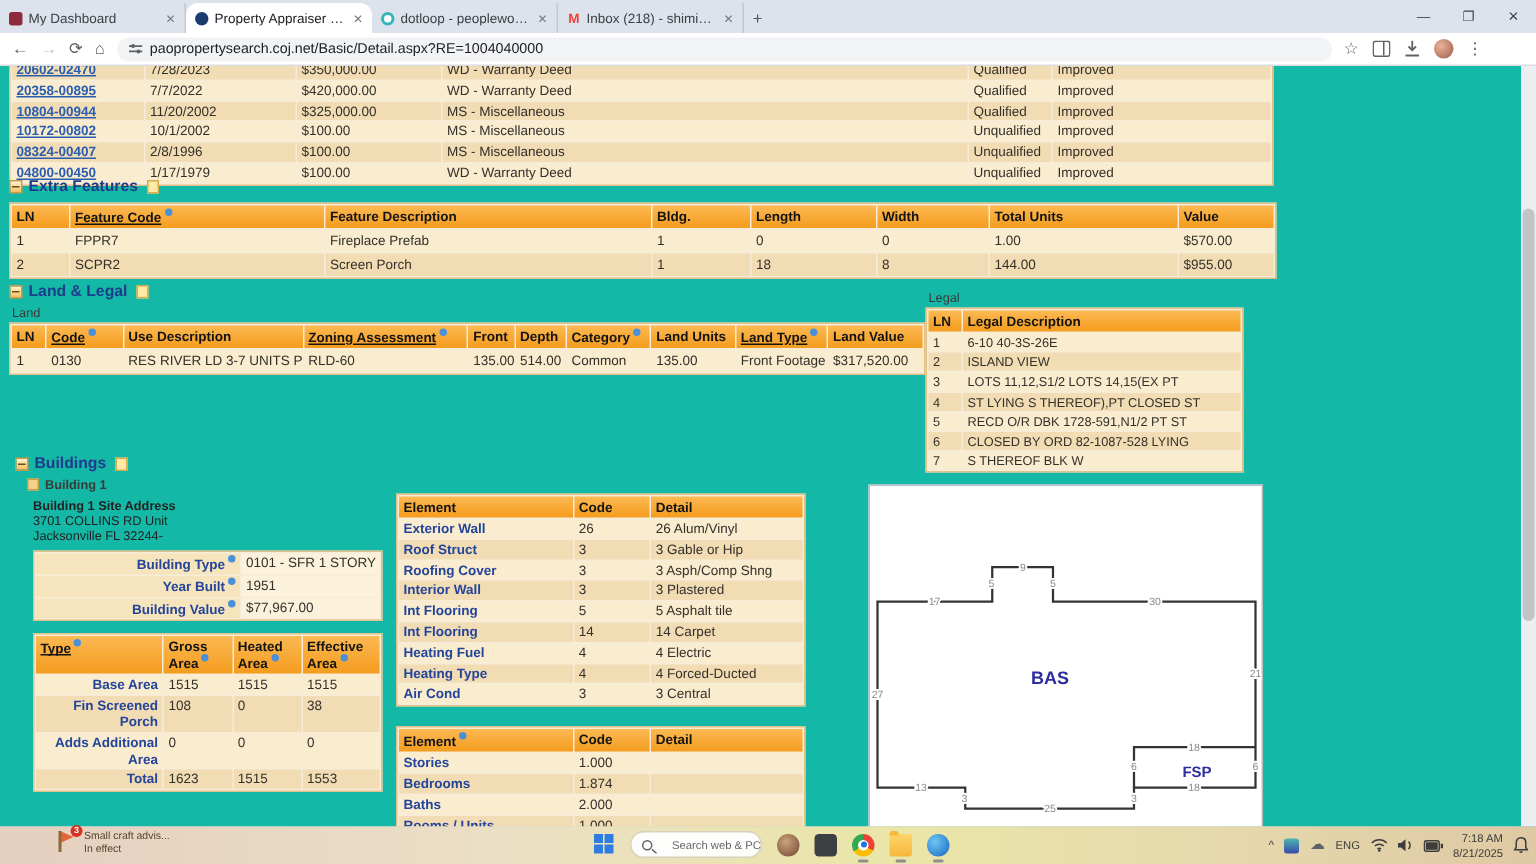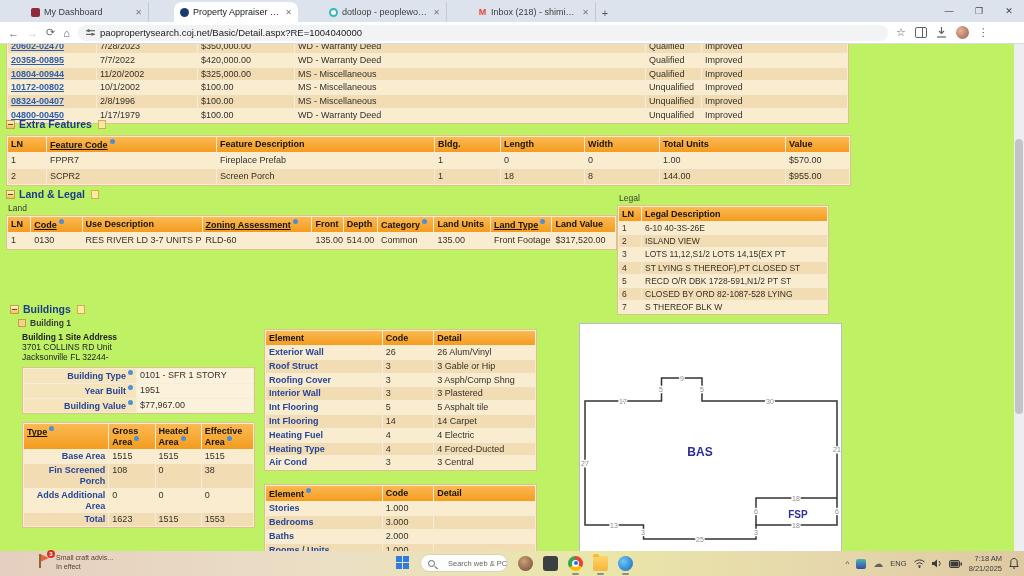--- a/index.html
+++ b/index.html
@@ -1,21 +1,21 @@
 <!DOCTYPE html>
 <html><head>
 <meta charset="utf-8">
 <style>
   * { margin:0; padding:0; box-sizing:border-box; }
   html,body { width:1024px; height:576px; overflow:hidden; font-family:"Liberation Sans", sans-serif; background:#d8e1f0; }
 
   
   .tabstrip { height:22px; background:#dde3ec; display:flex; align-items:flex-end; position:relative; }
   .tab { width:124px; height:20px; display:flex; align-items:center; gap:4px; padding:0 6px; font-size:9px; color:#3c4043;
-         border-right:1px solid #c3c9d4; cursor:pointer;margin-left:25px; }
+         border-right:1px solid #c3c9d4; cursor:pointer; }
   .tab.active { background:#fff; border-radius:8px 8px 0 0; border-right:none; color:#202124; }
   .tab .title { flex:1; white-space:nowrap; overflow:hidden; text-overflow:ellipsis; }
   .tab .close { font-size:8px; color:#777; }
   .fav { width:9px; height:9px; border-radius:2px; flex:none; }
   .fav.f1 { background:#8e2a3c; }
   .fav.f2 { background:radial-gradient(circle at 50% 50%, #1b3b6f 60%, #2a64b5); border-radius:50%; }
   .fav.f3 { background:#fff; border:2px solid #35b6b9; border-radius:50%; }
   .fav.f4 { background:transparent; color:#ea4335; font-weight:bold; font-size:9px; line-height:9px; text-align:center; }
   .newtab { width:18px; height:18px; font-size:11px; color:#555; display:flex; align-items:center; justify-content:center; cursor:pointer; }
   .winctl { position:absolute; right:0; top:0; height:22px; display:flex; }
@@ -24,21 +24,21 @@
   .toolbar { height:22px; background:#fff; border-bottom:1px solid #dadce0; display:flex; align-items:center; padding:0 8px; gap:8px; }
   .nav-ic { font-size:11px; color:#5f6368; cursor:pointer; }
   .nav-ic.disabled { color:#c0c4c9; }
   .urlpill { flex:1; height:16px; background:#f1f3f4; border-radius:8px; display:flex; align-items:center; padding:0 8px; gap:5px; max-width:810px; }
   .urlpill .site-ic { width:9px; height:9px; flex:none; }
   .urlpill .url { font-size:9.5px; color:#202124; white-space:nowrap; overflow:hidden; }
   .bar-right { display:flex; align-items:center; gap:9px; }
   .avatar { width:13px; height:13px; border-radius:50%; background:radial-gradient(circle at 35% 35%, #e8b39a, #9c5a4a); }
 
   
-  .content { position:relative; height:507px; background:#bef264; overflow:hidden; }
+  .content { position:relative; height:507px; background:#14b8a6; overflow:hidden; }
 
   table { border-collapse:separate; border-spacing:1px; table-layout:fixed; background:#f6ecd8; border:1px solid #e0c18a; }
   th { background:linear-gradient(#fcb953, #f49c1e); font-weight:bold; font-size:9px; color:#141414; text-align:left; padding:2px 3px; vertical-align:top; }
   td { background:#faeccf; font-size:9px; color:#33302a; padding:1px 3px; line-height:1.2; vertical-align:top; overflow:hidden; white-space:nowrap; }
   .hlink { text-decoration:underline; cursor:pointer; }
   .info { display:inline-block; width:5px; height:5px; border-radius:50%; background:#4a90d9; margin-left:2px; vertical-align:super; }
 
   .t-std tbody tr:nth-child(even) td { background:#f1dcb4; }
   .t-sales tbody tr:nth-child(odd) td { background:#f1dcb4; }
   .t-sales td:first-child { color:#2a5db0; text-decoration:underline; font-weight:bold; cursor:pointer; }
@@ -58,21 +58,21 @@
   .t-land th:nth-child(4){width:108px} .t-land th:nth-child(5){width:30px} .t-land th:nth-child(6){width:33px}
   .t-land th:nth-child(7){width:55px} .t-land th:nth-child(8){width:55px} .t-land th:nth-child(9){width:60px}
   .t-land th:nth-child(10){width:62px}
   .t-land td { padding:2px 3px; }
 
   .t-legal { width:212px; }
   .t-legal th:nth-child(1){width:22px}
   .t-legal td { font-size:8.5px; padding:1px 3px; }
 
   .t-info { width:233px; }
-  .t-info td:nth-child(1){width:112px}
+  .t-info td:nth-child(1){width:136px}
   .t-info td { background:#fcf2dc; }
   .t-info td:first-child { background:#f6e4bd; text-align:right; font-weight:bold; color:#24459a; }
 
   .t-area { width:233px; }
   .t-area th:nth-child(1){width:84px} .t-area th:nth-child(2){width:45px} .t-area th:nth-child(3){width:45px} .t-area th:nth-child(4){width:51px}
   .t-area th { white-space:normal; }
   .t-area td:first-child { text-align:right; font-weight:bold; color:#24459a; white-space:normal;padding-left:12px; }
 
   .t-el { width:273px; }
   .t-el th:nth-child(1){width:115px} .t-el th:nth-child(2){width:50px} .t-el th:nth-child(3){width:100px}
@@ -510,21 +510,21 @@
           </tr>
         </thead>
         <tbody>
           <tr>
             <td><span>Stories</span></td>
             <td><span>1.000</span></td>
             <td><span></span></td>
           </tr>
           <tr>
             <td><span>Bedrooms</span></td>
-            <td><span>3.000</span></td>
+            <td><span>1.874</span></td>
             <td><span></span></td>
           </tr>
           <tr>
             <td><span>Baths</span></td>
             <td><span>2.000</span></td>
             <td><span></span></td>
           </tr>
           <tr>
             <td><span>Rooms / Units</span></td>
             <td><span>1.000</span></td>

